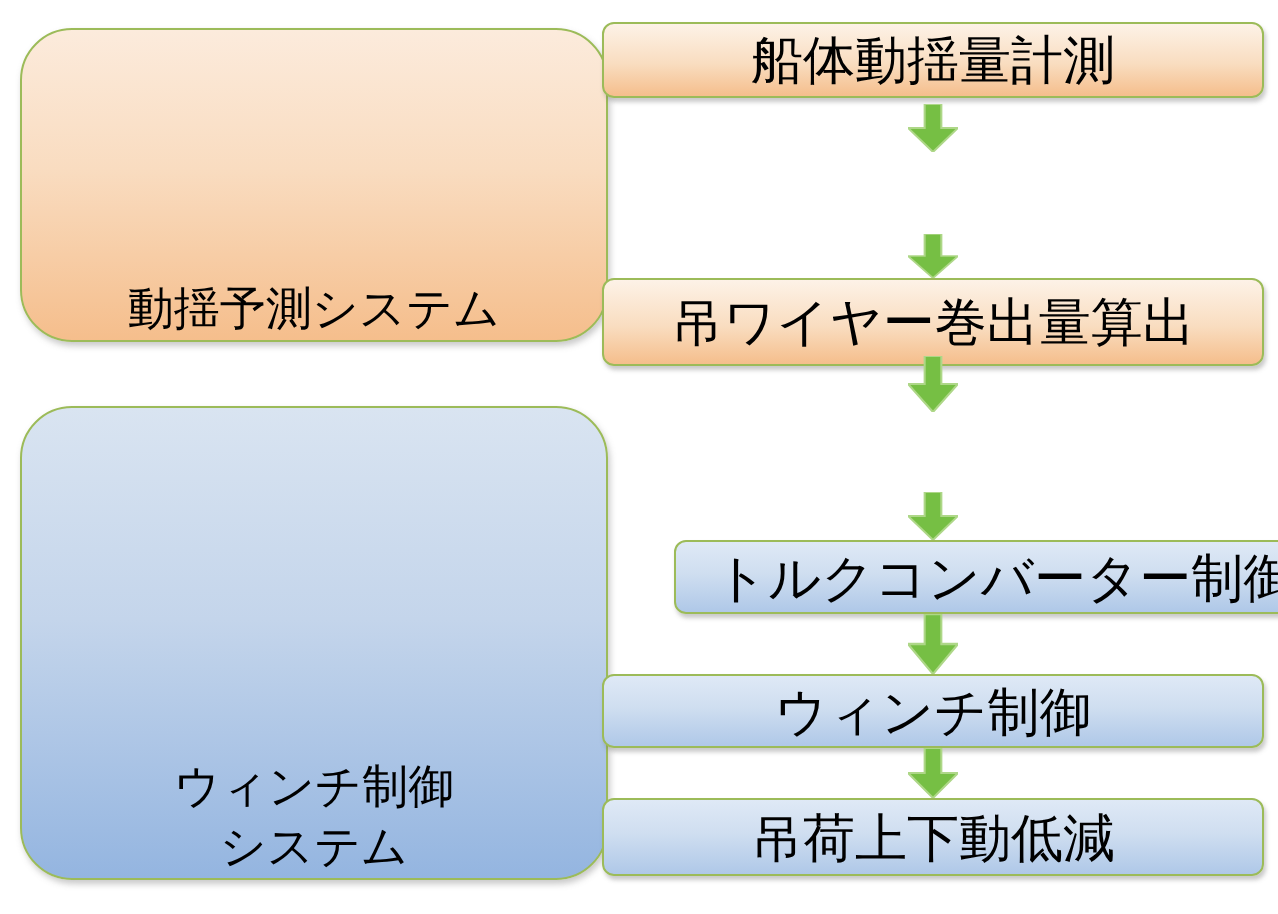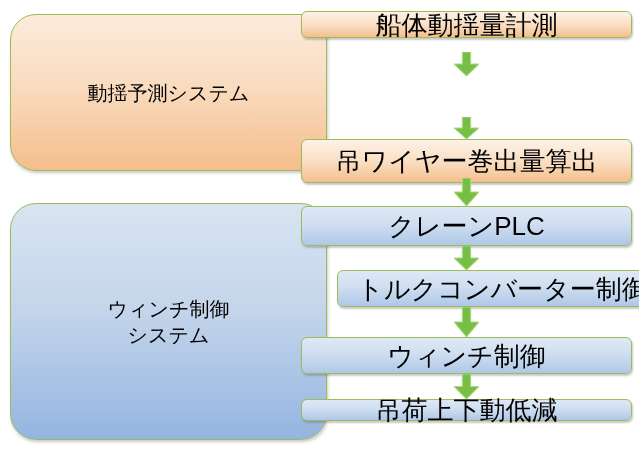--- a/index.html
+++ b/index.html
@@ -14,29 +14,29 @@
     height: 457px;
     background: #ffffff;
     overflow: hidden;
     color: var(--text, #000);
   }
 
   
   .group-box {
     position: absolute;
     left: 10px;
-    width: 317px;
+    width: 294px;
     border: 1.5px solid var(--border-green, #9CBB59);
     border-radius: 26px;
     box-sizing: border-box;
     display: flex;
-    align-items: center;
+    align-items: flex-end;
     justify-content: center;
     text-align: center;
-    font-size: 20px;
+    font-size: 23px;
     line-height: 1.3;
     box-shadow: 1px 2px 3px rgba(100,100,100,0.35);
   }
   .group-box.orange {
     top: 14px;
     height: 157px;
     background: linear-gradient(180deg, var(--orange-top, #FCEBDC) 0%, #F9DCC0 45%, var(--orange-bottom, #F5BE8C) 100%);
   }
   .group-box.blue {
     top: 203px;
@@ -60,27 +60,27 @@
     font-size: 26px;
     line-height: 1;
     box-shadow: 1px 2px 2px rgba(100,100,100,0.35);
   }
   .flow-node.orange {
     background: linear-gradient(180deg, var(--node-orange-top, #FDF2E7) 0%, #F9DDC0 55%, var(--orange-bottom, #F5BE8C) 100%);
   }
   .flow-node.blue {
     background: linear-gradient(180deg, var(--node-blue-top, #DFE9F6) 0%, #CFDEF0 45%, var(--node-blue-bottom, #AFC8E8) 100%);
   }
-  .n1 { top: 11px;  height: 27px; }
+  .n1 { top: 11px;  height: 38px; }
   .n2 { top: 76px;  height: 41px; }
   .n3 { top: 139px; height: 44px; }
   .n4 { top: 206px; height: 40px; }
   .n5 { top: 270px; height: 37px; margin-left: 36px; }
   .n6 { top: 337px; height: 37px; }
-  .n7 { top: 399px; height: 22px; }
+  .n7 { top: 399px; height: 39px; }
 
   
   .arrow {
     position: absolute;
     left: 454px;
     width: 25px;
     display: block;
   }
   .a1 { top: 52px;  height: 24px; }
   .a2 { top: 117px; height: 22px; }
@@ -106,23 +106,20 @@
     <span class="label multiline">ウィンチ制御
 システム</span>
   </div>
 
   <div class="flow-node orange n1">
     <span>船体動揺量計測</span>
   </div>
   <div class="flow-node orange n3">
     <span>吊ワイヤー巻出量算出</span>
   </div>
-  <div class="flow-node blue n4">
-    <span>クレーンPLC</span>
-  </div>
   <div class="flow-node blue n5">
     <span>トルクコンバーター制御</span>
   </div>
   <div class="flow-node blue n6">
     <span>ウィンチ制御</span>
   </div>
   <div class="flow-node blue n7">
     <span>吊荷上下動低減</span>
   </div>
 

